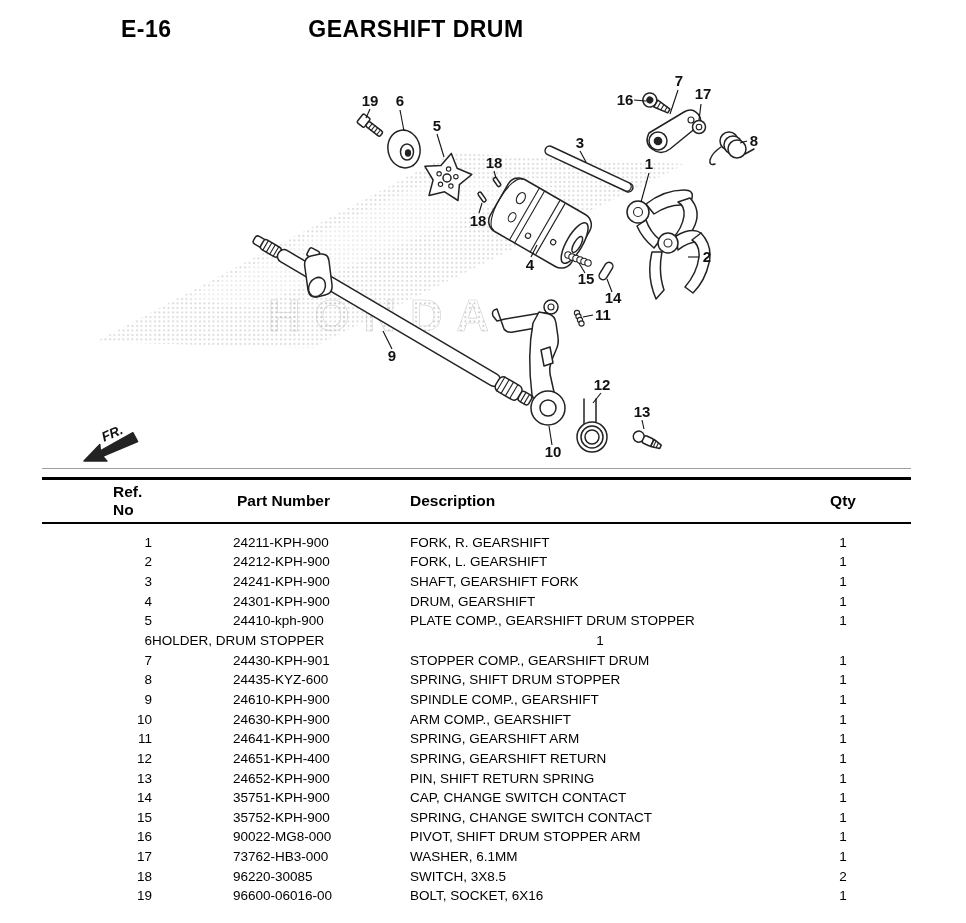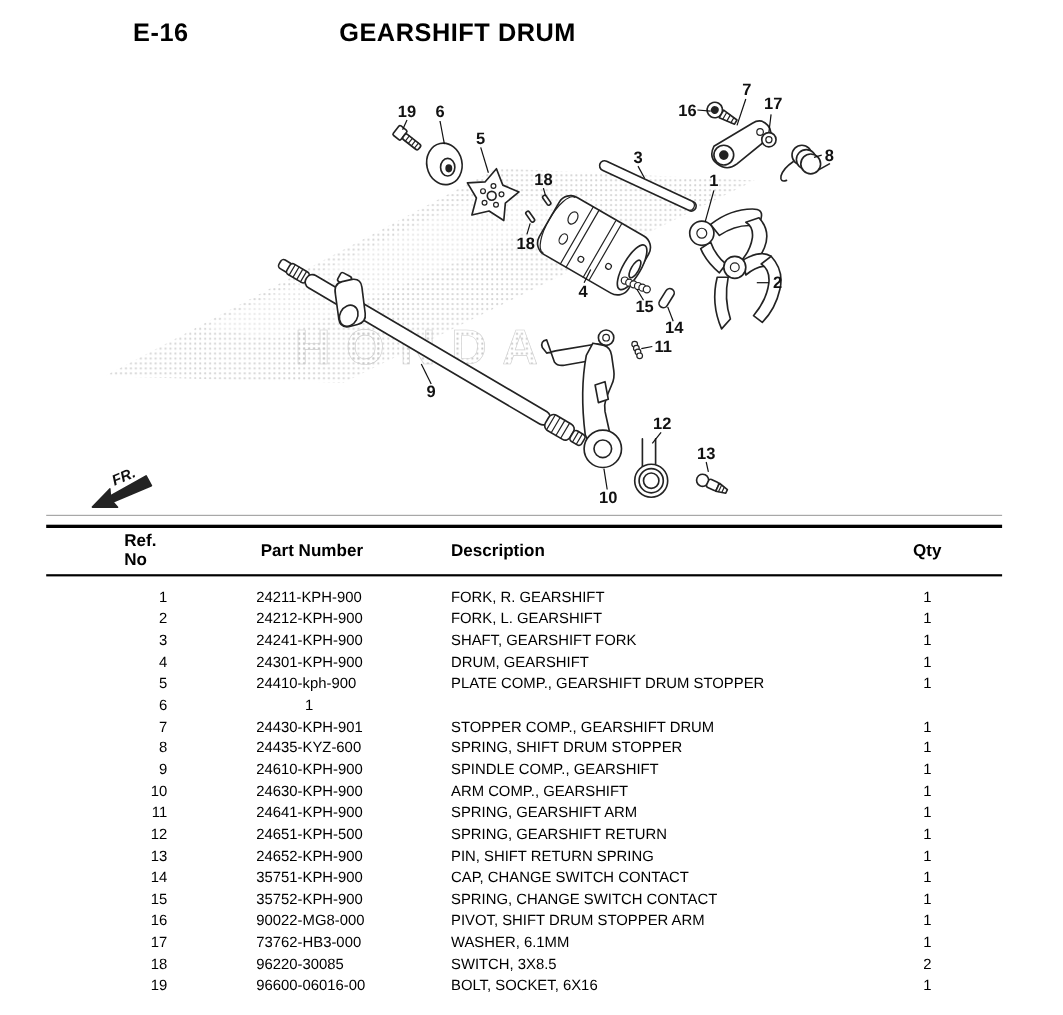--- a/index.html
+++ b/index.html
@@ -306,20 +306,21 @@
         <div class="c-qty">1</div>
       </div>
       <div class="row">
         <div class="c-ref">5</div>
         <div class="c-part">24410-kph-900</div>
         <div class="c-desc">PLATE COMP., GEARSHIFT DRUM STOPPER</div>
         <div class="c-qty">1</div>
       </div>
       <div class="row">
         <div class="c-ref">6</div>
+        <div class="c-desc">HOLDER, DRUM STOPPER</div>
         <div class="c-qty">1</div>
       </div>
       <div class="row">
         <div class="c-ref">7</div>
         <div class="c-part">24430-KPH-901</div>
         <div class="c-desc">STOPPER COMP., GEARSHIFT DRUM</div>
         <div class="c-qty">1</div>
       </div>
       <div class="row">
         <div class="c-ref">8</div>
@@ -340,21 +341,21 @@
         <div class="c-qty">1</div>
       </div>
       <div class="row">
         <div class="c-ref">11</div>
         <div class="c-part">24641-KPH-900</div>
         <div class="c-desc">SPRING, GEARSHIFT ARM</div>
         <div class="c-qty">1</div>
       </div>
       <div class="row">
         <div class="c-ref">12</div>
-        <div class="c-part">24651-KPH-500</div>
+        <div class="c-part">24651-KPH-400</div>
         <div class="c-desc">SPRING, GEARSHIFT RETURN</div>
         <div class="c-qty">1</div>
       </div>
       <div class="row">
         <div class="c-ref">13</div>
         <div class="c-part">24652-KPH-900</div>
         <div class="c-desc">PIN, SHIFT RETURN SPRING</div>
         <div class="c-qty">1</div>
       </div>
       <div class="row">

